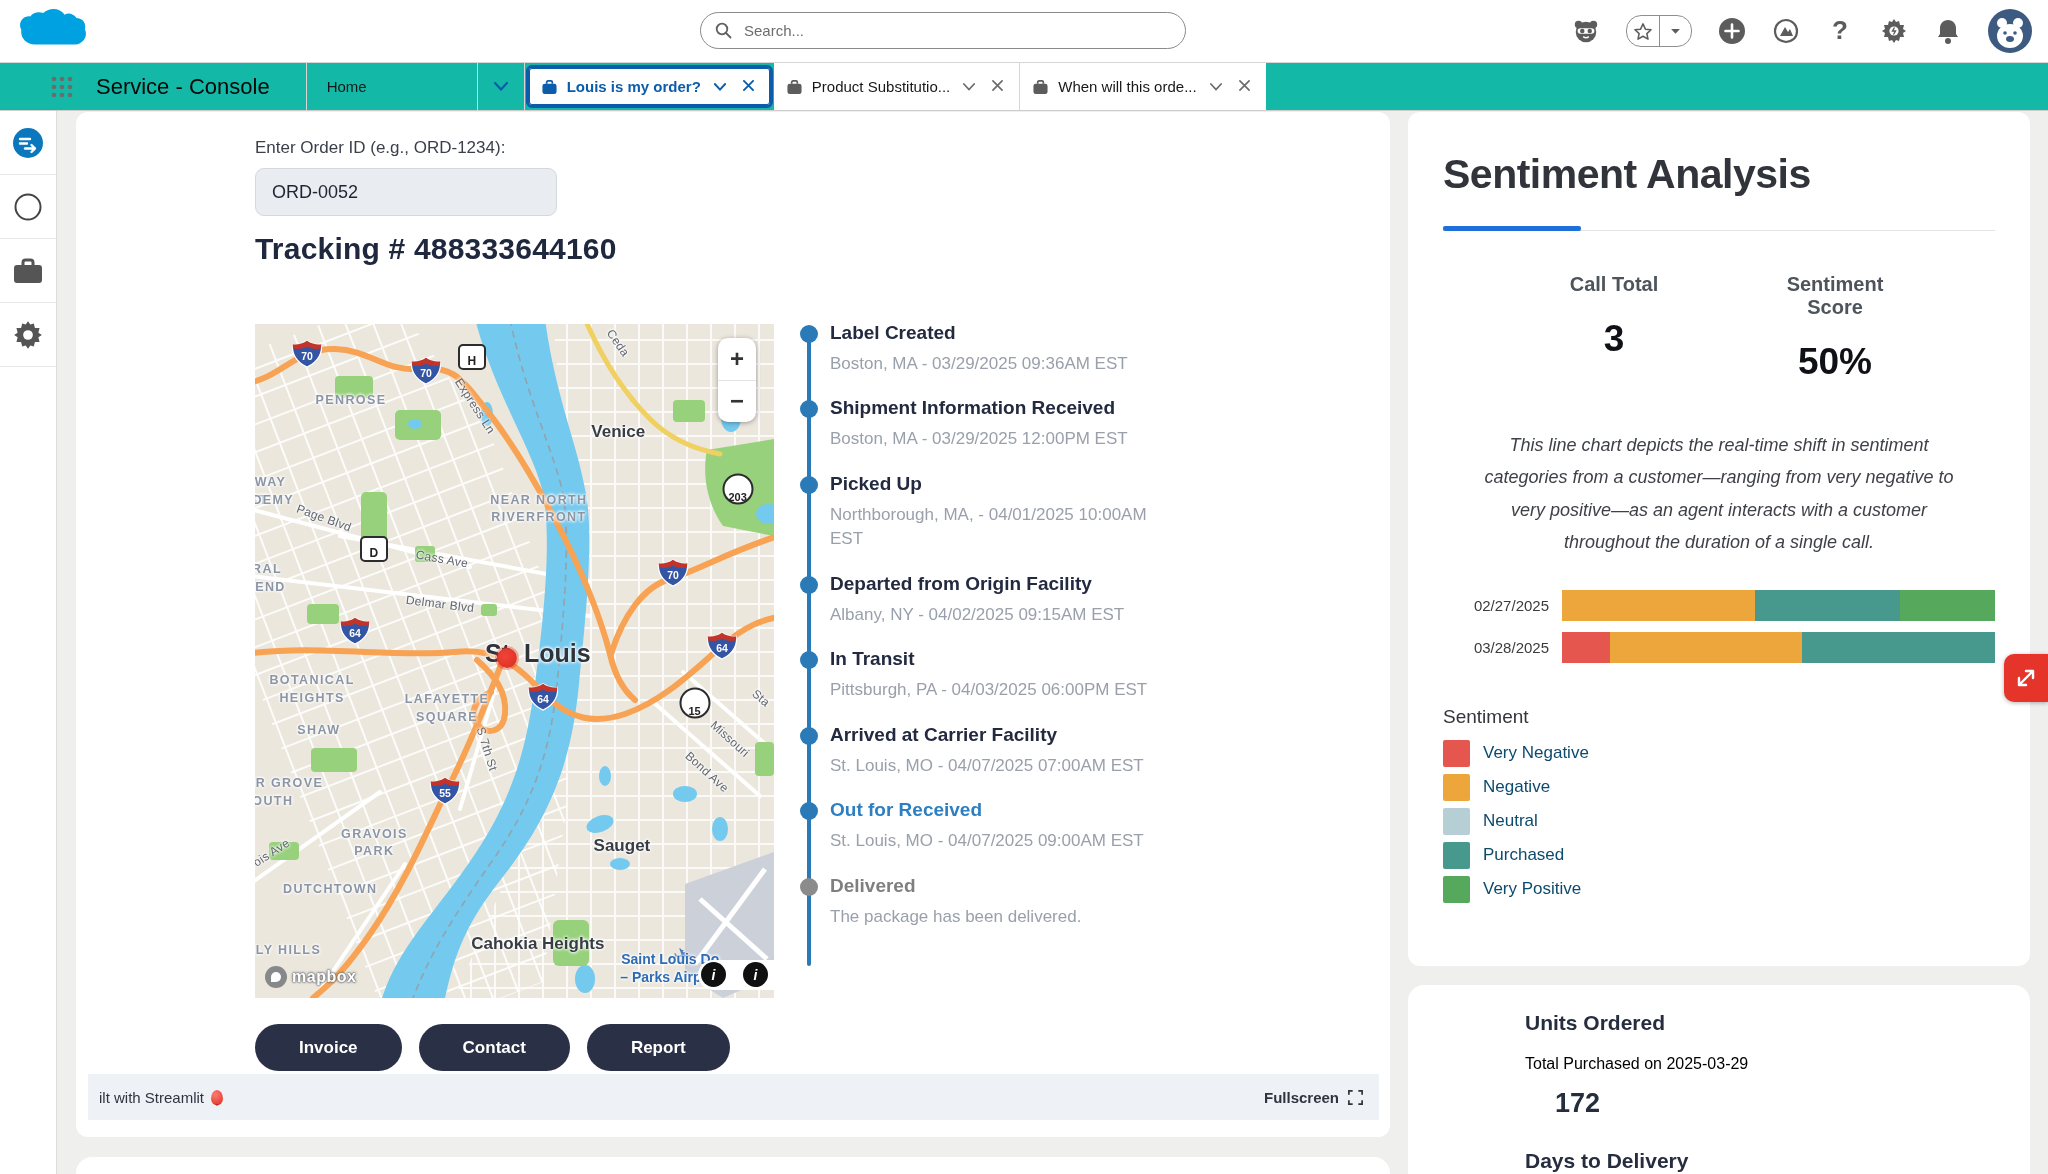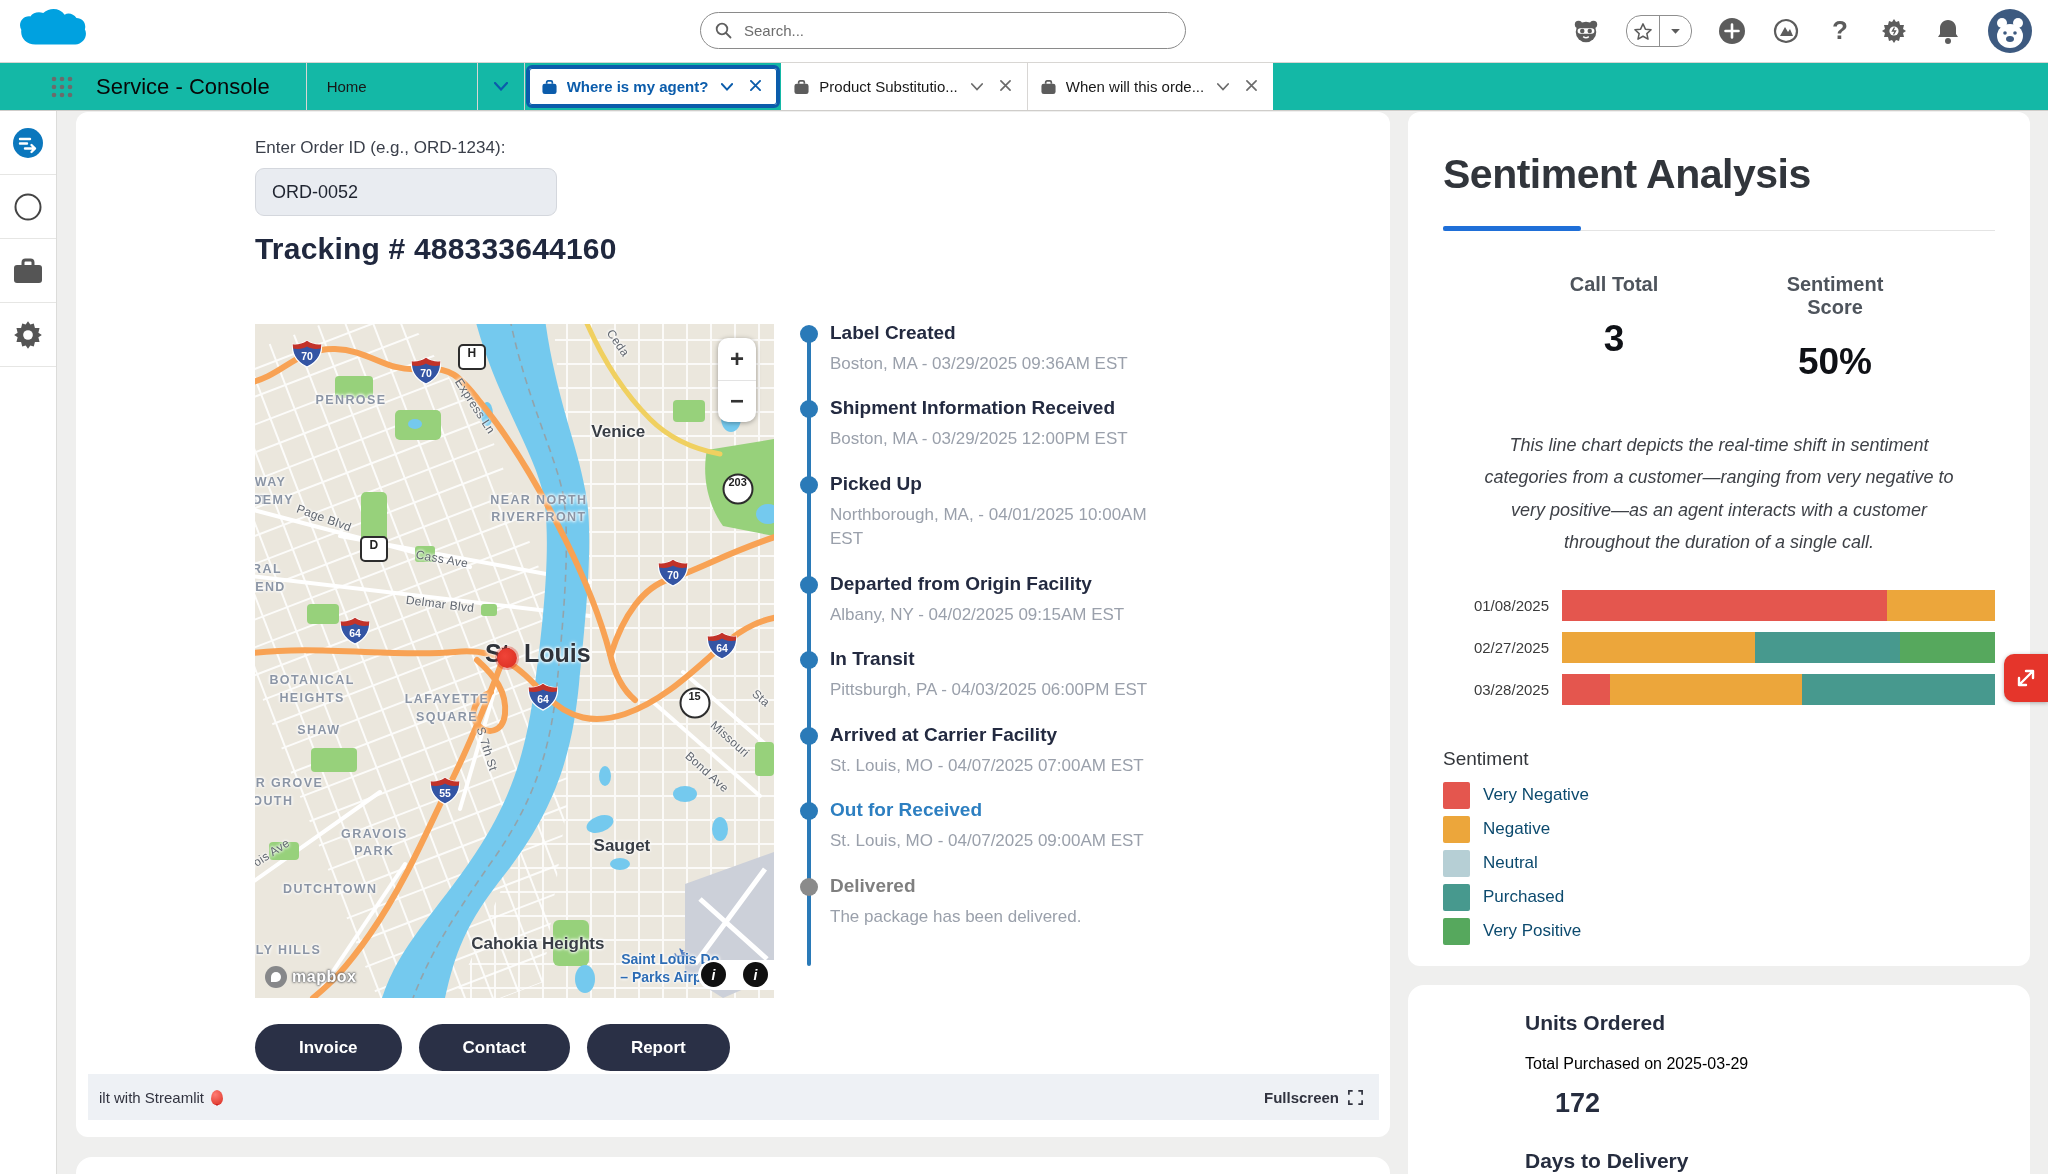--- a/index.html
+++ b/index.html
@@ -55,21 +55,21 @@
   
   .map{position:absolute;left:179px;top:212px;width:519px;height:674px;overflow:hidden;background:#ebe7dd;cursor:grab;}
   .map svg.base{position:absolute;left:0;top:0;}
   .ml{position:absolute;transform:translate(-50%,-50%);white-space:pre-line;text-align:center;pointer-events:none;
     text-shadow:0 0 3px #fff,0 0 3px #fff,0 0 4px #fff;}
   .ml-hood{font-size:12.5px;letter-spacing:1.4px;color:#8b95a5;font-weight:700;line-height:1.4;}
   .ml-city{font-size:17px;color:#383d45;font-weight:700;}
   .ml-citybig{font-size:25px;color:#2f333a;font-weight:700;}
   .ml-street{font-size:12px;color:#60666f;font-weight:500;letter-spacing:.3px;}
   .ml-airport{font-size:14px;color:#2d6cb4;font-weight:700;line-height:1.3;}
-  .shield{position:absolute;transform:translate(-50%,-50%);pointer-events:none;display:flex;align-items:flex-start;justify-content:center;}
+  .shield{position:absolute;transform:translate(-50%,-50%);pointer-events:none;display:flex;align-items:flex-end;justify-content:center;}
   .shield.circle{width:27px;height:27px;background:#fff;border:2px solid #2c2c2c;border-radius:50%;
     font-size:11px;font-weight:700;color:#222;}
   .shield.box{width:24px;height:22px;background:#fff;border:2px solid #2c2c2c;border-radius:5px;
     font-size:12px;font-weight:700;color:#222;}
   .map-zoom{position:absolute;top:14px;right:18px;width:38px;height:84px;background:#fff;border-radius:10px;
     box-shadow:0 1px 5px rgba(0,0,0,.35);display:flex;flex-direction:column;}
   .map-zoom button{flex:1;border:none;background:transparent;font-size:24px;font-weight:700;color:#333;cursor:pointer;}
   .map-zoom button:first-child{border-bottom:1px solid #e3e3e3;}
   .marker{position:absolute;width:20px;height:20px;background:radial-gradient(circle at 40% 40%,#f04438,#d92d20);
     border-radius:50%;transform:translate(-50%,-50%);box-shadow:0 0 0 2px rgba(217,45,32,.35);}
@@ -252,21 +252,21 @@
     </div>
     <div class="vdiv"></div>
     <div class="tabs" id="tabs">
         <div class="tab active">
           <span style="display:flex;">
             <svg width="17" height="16" viewBox="0 0 18 17">
               <rect x="1.5" y="5" width="15" height="11" rx="2.5" fill="#0b5cab"></rect>
               <path d="M6,5 V3.4 C6,2.6 6.6,2 7.4,2 H10.6 C11.4,2 12,2.6 12,3.4 V5" fill="none" stroke="#0b5cab" stroke-width="1.8"></path>
             </svg>
           </span>
-          <span class="tlabel">Where is my agent?</span>
+          <span class="tlabel">Louis is my order?</span>
           <span class="tchev"><svg width="12" height="8" viewBox="0 0 14 9">
               <path d="M1,1 L7,7.5 L13,1" fill="none" stroke="#0b5cab" stroke-width="2.2" stroke-linecap="round"></path>
             </svg></span>
           <span class="tx"><svg width="11" height="11" viewBox="0 0 12 12">
               <path d="M1,1 L11,11 M11,1 L1,11" stroke="#0b5cab" stroke-width="2" stroke-linecap="round"></path>
             </svg></span>
         </div>
         <div class="tab">
           <span style="display:flex;">
             <svg width="17" height="16" viewBox="0 0 18 17">
@@ -756,27 +756,20 @@
             <div class="val">3</div>
           </div>
           <div class="sa-stat">
             <div class="lbl">Sentiment Score</div>
             <div class="val">50%</div>
           </div>
         </div>
         <div class="sa-desc">This line chart depicts the real-time shift in sentiment categories from a customer—ranging from very negative to very positive—as an agent interacts with a customer throughout the duration of a single call.</div>
         <div class="chart" id="chart">
             <div class="crow">
-              <span class="clabel">01/08/2025</span>
-              <div class="cbar">
-                <div class="cseg" style="width: 75%; background: rgb(228, 86, 78);"></div>
-                <div class="cseg" style="width: 25%; background: rgb(236, 166, 59);"></div>
-              </div>
-            </div>
-            <div class="crow">
               <span class="clabel">02/27/2025</span>
               <div class="cbar">
                 <div class="cseg" style="width: 44.5%; background: rgb(236, 166, 59);"></div>
                 <div class="cseg" style="width: 33.5%; background: rgb(71, 153, 142);"></div>
                 <div class="cseg" style="width: 22%; background: rgb(86, 168, 93);"></div>
               </div>
             </div>
             <div class="crow">
               <span class="clabel">03/28/2025</span>
               <div class="cbar">

